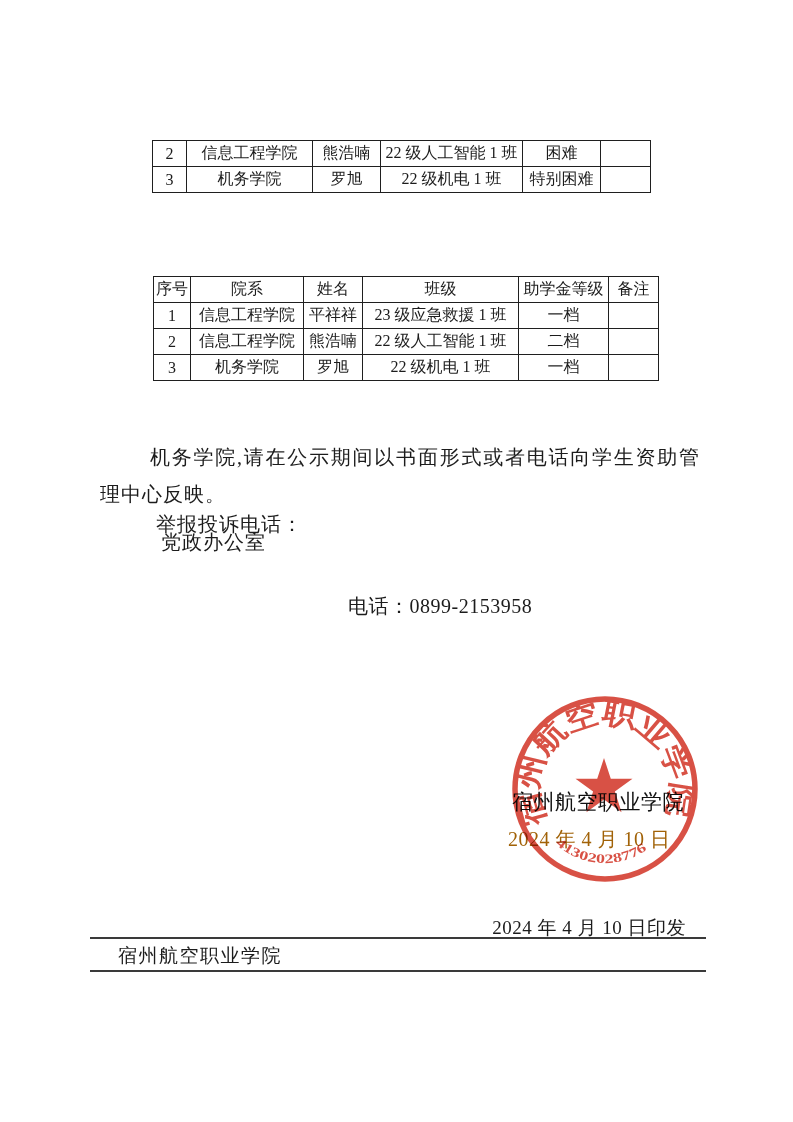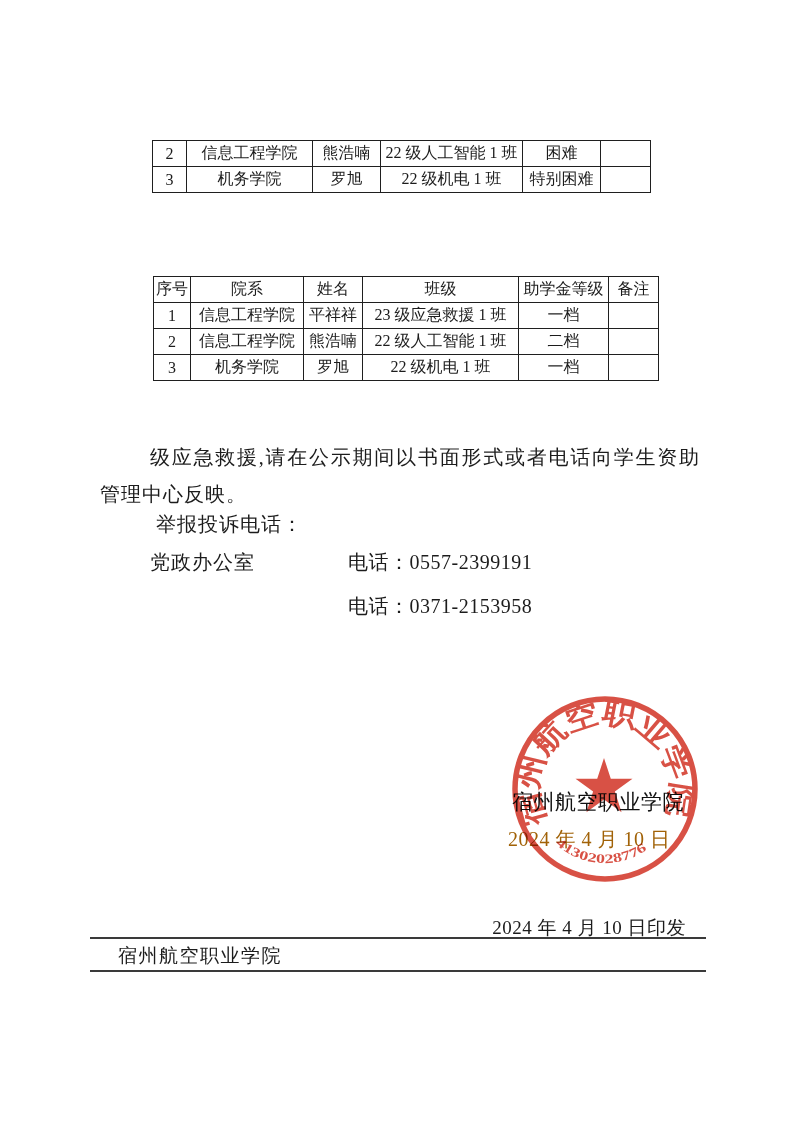--- a/index.html
+++ b/index.html
@@ -29,21 +29,21 @@
     position:absolute;left:165px;top:237px;width:515px;
     text-align:center;font-size:17.5px;letter-spacing:0.5px;
   }
   .roster-table{position:absolute;left:153px;top:276px;width:505px;}
   .para{position:absolute;font-size:20px;letter-spacing:1px;line-height:1.0;}
   .p-period{left:100px;top:402px;width:620px;text-indent:50px;}
   .p-objection{left:100px;top:439px;width:600px;text-indent:50px;text-align:justify;line-height:36.5px;}
   .p-hotline{left:156px;top:514px;}
   .contact-dept{position:absolute;left:150px;font-size:20px;letter-spacing:1px;}
   .contact-phone{position:absolute;left:348px;font-size:20px;letter-spacing:0.5px;}
-  .c1{top:549px;}
+  .c1{top:529px;margin-left:11px;}
   .c2{top:593px;}
   .sig-org{position:absolute;left:512px;top:788px;font-size:21px;letter-spacing:0.5px;color:#111;}
   .sig-date{position:absolute;left:508px;top:826px;font-size:20px;letter-spacing:0.5px;color:#a16207;}
   .seal{position:absolute;left:505px;top:689px;width:200px;height:200px;opacity:0.88;mix-blend-mode:multiply;pointer-events:none;}
   .footer-line{position:absolute;left:90px;width:616px;height:2px;background:#3a3a3a;}
   .fl-top{top:937px;}
   .fl-bottom{top:970px;}
   .footer-left{position:absolute;left:118px;top:943px;font-size:19px;letter-spacing:1.5px;}
   .footer-right{position:absolute;right:107px;top:915px;font-size:19px;letter-spacing:0.5px;}
 </style>
@@ -120,26 +120,25 @@
         <td>3</td>
         <td>机务学院</td>
         <td>罗旭</td>
         <td>22 级机电 1 班</td>
         <td>一档</td>
         <td></td>
       </tr>
     </tbody>
   </table>
 
-  <div class="para p-objection">级应急救援,请在公示期间以书面形式或者电话向学生资助管理中心反映。</div>
+  <div class="para p-objection">机务学院,请在公示期间以书面形式或者电话向学生资助管理中心反映。</div>
   <div class="para p-hotline">举报投诉电话：</div>
 
   <div class="contact-dept c1">党政办公室</div>
-  <div class="contact-phone c1">电话：0557-2399191</div>
-  <div class="contact-phone c2">电话：0371-2153958</div>
+  <div class="contact-phone c2">电话：0899-2153958</div>
 
   <div class="sig-org">宿州航空职业学院</div>
   <div class="sig-date">2024 年 4 月 10 日</div>
 
   <svg class="seal" viewBox="0 0 200 200">
     <circle cx="100" cy="100" r="90" fill="none" stroke="#d3392b" stroke-width="5.5"></circle>
     <polygon fill="#d3392b" points="99,69 105.8,89.7 127.5,89.7 109.9,102.6 116.6,123.3 99,110.5 81.4,123.3 88.1,102.6 70.5,89.7 92.2,89.7"></polygon>
     <defs>
       <path id="seal-arc-top" d="M 42.8 133 A 66 66 0 1 1 159.8 127.9" fill="none"></path>
       <path id="seal-arc-bottom" d="M 50.5 155 A 74 74 0 0 0 149.5 155" fill="none"></path>

